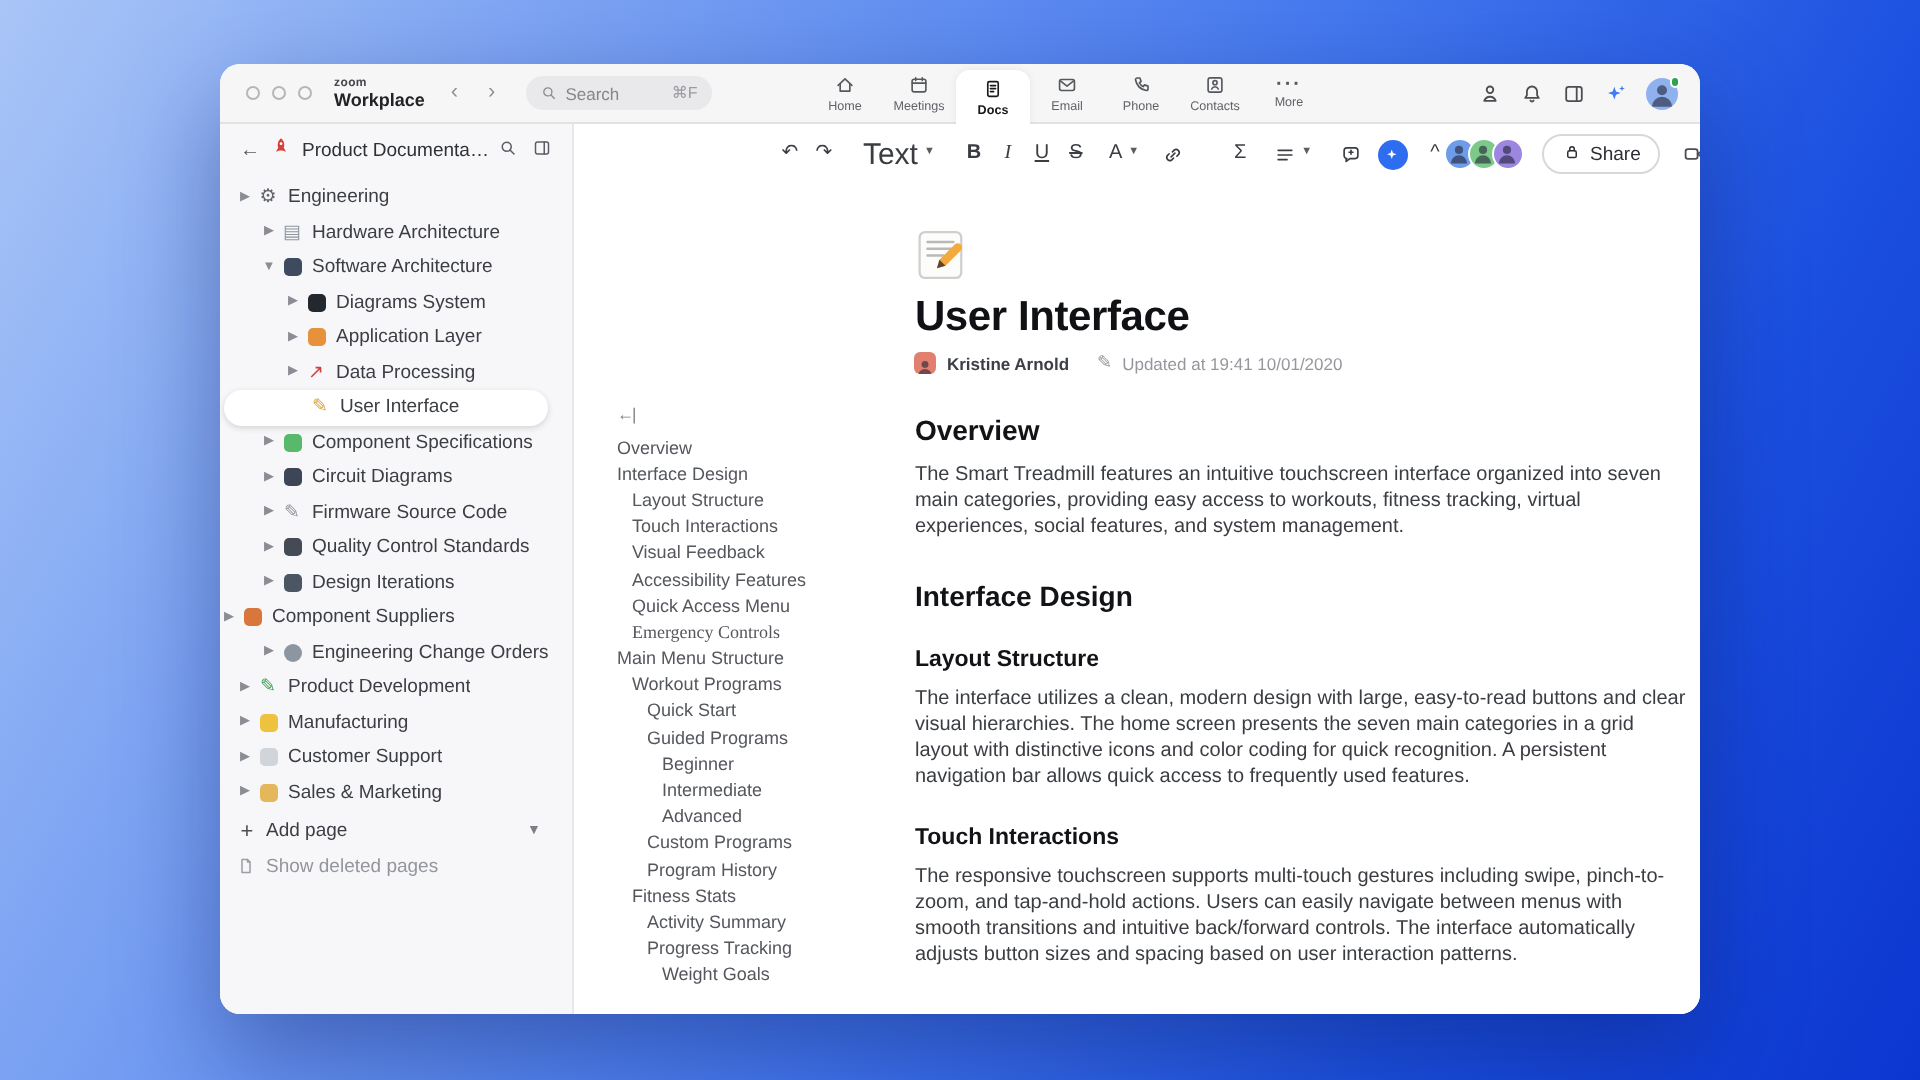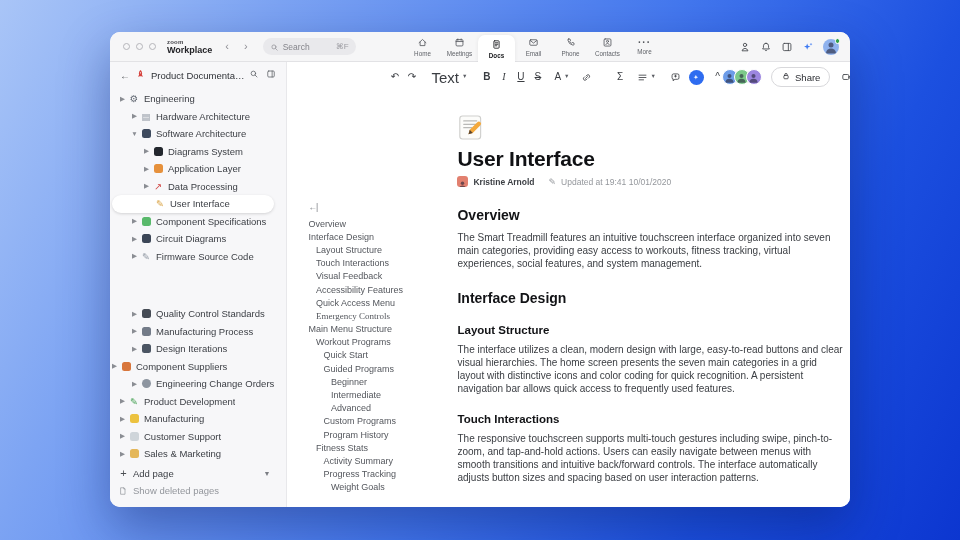--- a/index.html
+++ b/index.html
@@ -292,33 +292,26 @@
               </span>
               <span class="tlabel">Circuit Diagrams</span>
             </div>
             <div class="trow" style="padding-left: 20px;">
               <span class="chev">▶</span>
               <span class="ticon">
                 <span class="tglyph" style="color:#8d95a0">✎</span>
               </span>
               <span class="tlabel">Firmware Source Code</span>
             </div>
-            <div class="trow" style="padding-left: 20px; margin-top: 40px;">
+            <div class="trow" style="padding-left: 20px;">
               <span class="chev">▶</span>
               <span class="ticon">
                 <span class="chip" style="background:#454b55"></span>
               </span>
               <span class="tlabel">Quality Control Standards</span>
-            </div>
-            <div class="trow" style="padding-left: 20px;">
-              <span class="chev">▶</span>
-              <span class="ticon">
-                <span class="chip" style="background:#737b88"></span>
-              </span>
-              <span class="tlabel">Manufacturing Process</span>
             </div>
             <div class="trow" style="padding-left: 20px;">
               <span class="chev">▶</span>
               <span class="ticon">
                 <span class="chip" style="background:#4b5563"></span>
               </span>
               <span class="tlabel">Design Iterations</span>
             </div>
             <div class="trow" style="">
               <span class="chev">▶</span>

